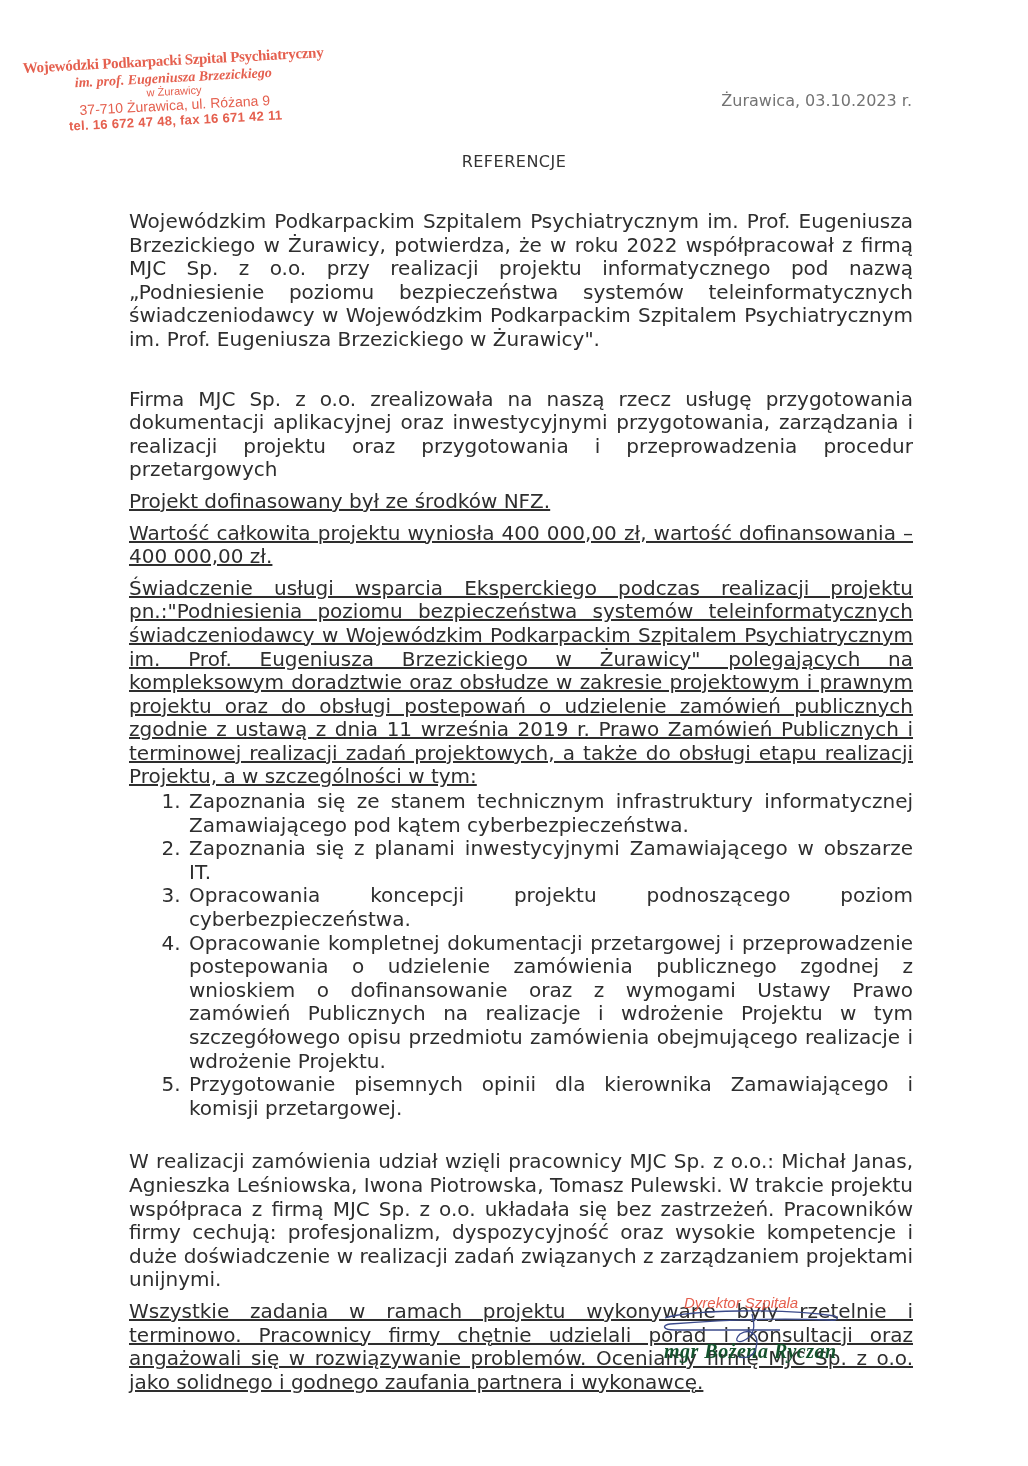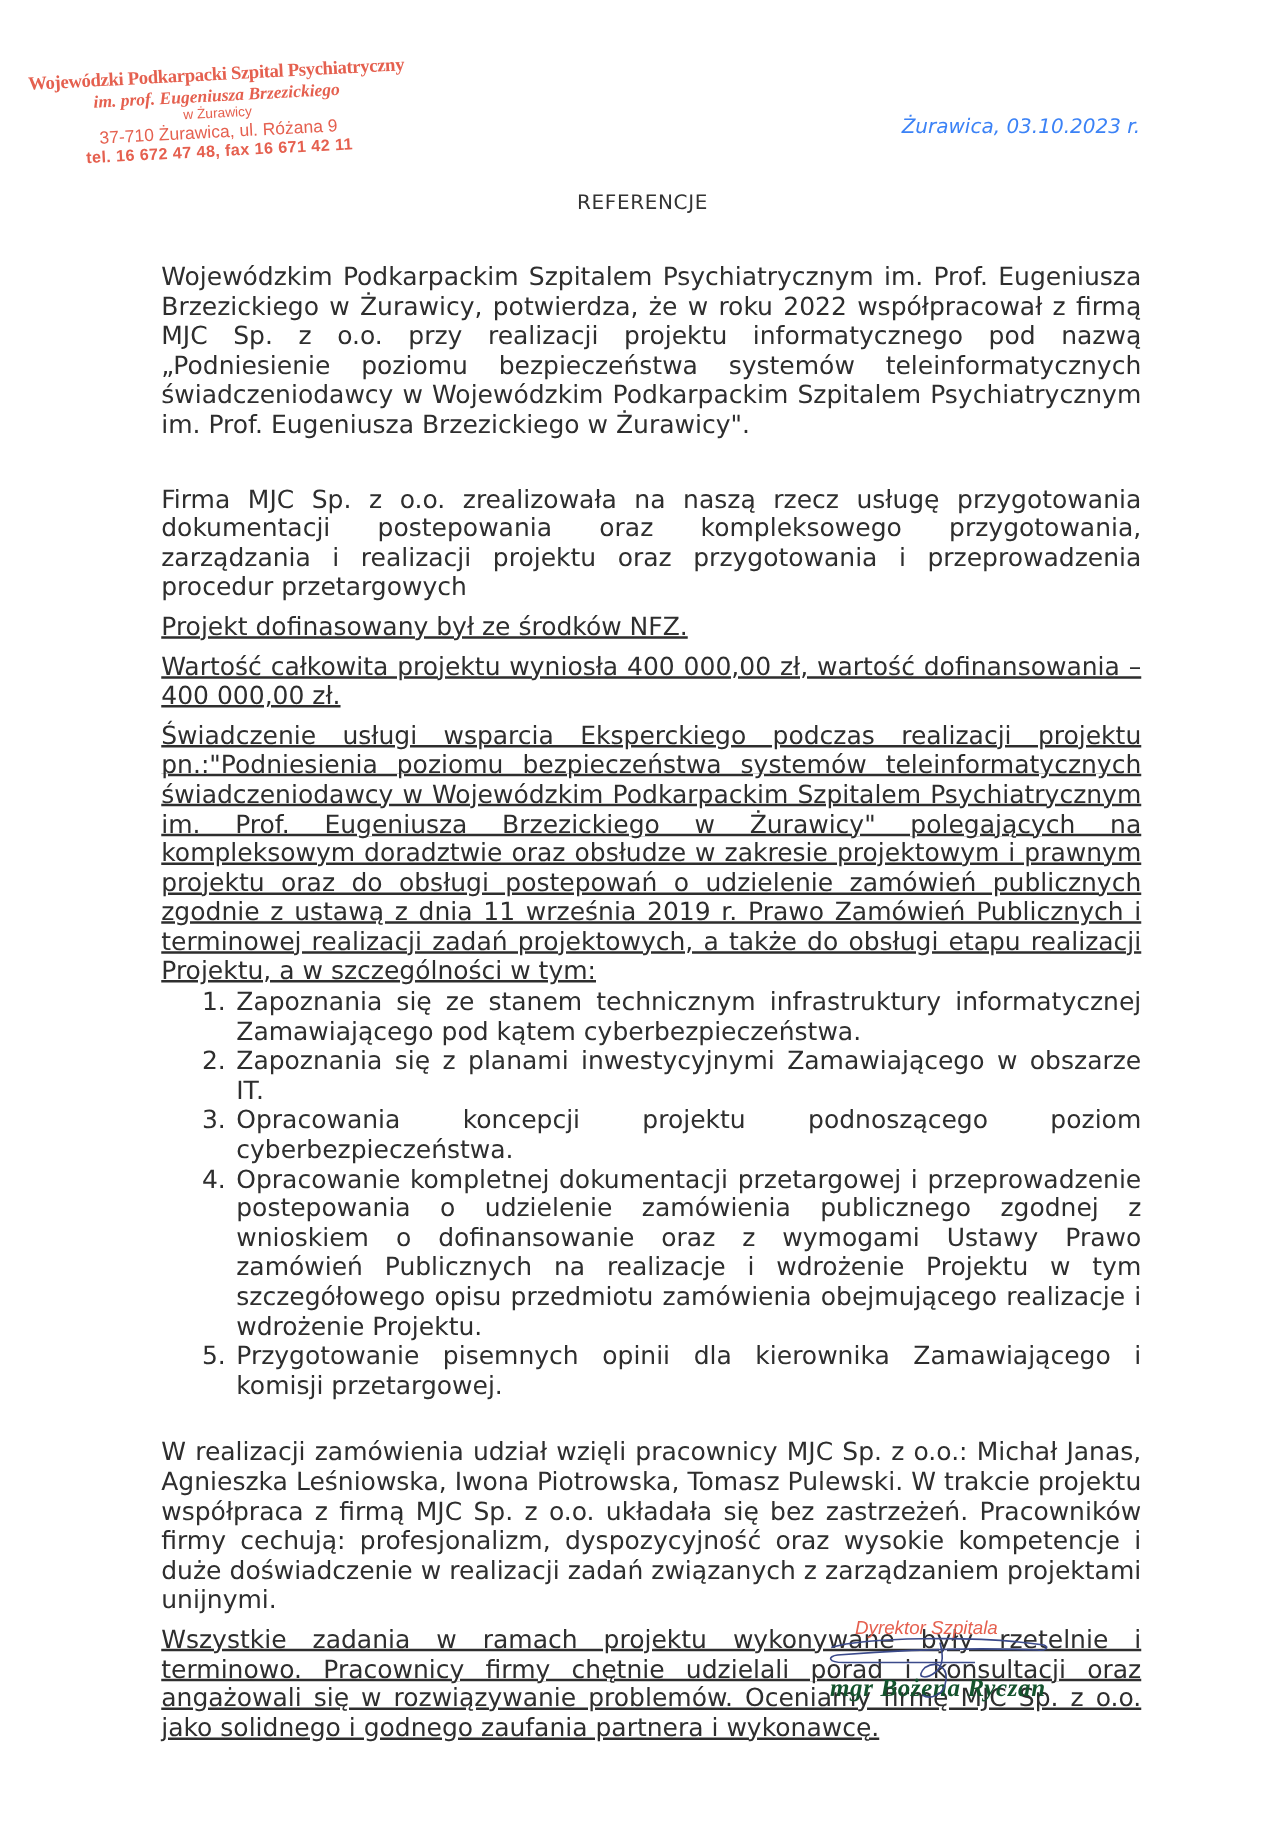--- a/index.html
+++ b/index.html
@@ -5,21 +5,21 @@
   html, body { margin: 0; padding: 0; background: #ffffff; }
   body { width: 1028px; height: 1466px; position: relative; overflow: hidden;
          font-family: "DejaVu Sans", sans-serif; color: #2b2b2b; }
   .stamp { position: absolute; left: 24px; top: 52px; width: 300px; transform: rotate(-3deg);
            color: #e5604f; text-align: center; font-family: "Liberation Serif", serif; }
   .stamp .l1 { font-size: 15px; font-weight: bold; letter-spacing: -0.3px; white-space: nowrap; }
   .stamp .l2 { font-size: 14px; font-style: italic; font-weight: bold; margin-top: 1px; white-space: nowrap; }
   .stamp .l3 { font-size: 11px; margin-top: -1px; font-family: "Liberation Sans", sans-serif; }
   .stamp .l4 { font-size: 14px; font-family: "Liberation Sans", sans-serif; margin-top: 0px; }
   .stamp .l5 { font-size: 13px; font-family: "Liberation Sans", sans-serif; font-weight: bold; letter-spacing: 0.3px; }
-  .date { position: absolute; right: 116px; top: 91px; font-size: 16px; color: #3b82f6; font-style: italic; }
+  .date { position: absolute; right: 116px; top: 91px; font-size: 16px; color: #737373; }
   .title { position: absolute; left: 0; width: 1028px; top: 152px; text-align: center;
            font-size: 16px; letter-spacing: 0.5px; color: #333; }
   .body { position: absolute; left: 129px; width: 784px; top: 210px; font-size: 20px; line-height: 23.6px; color: #2e2e2e; }
   .body p { margin: 0; text-align: justify; }
   .p1 { }
   .p2 { margin-top: 36px !important; }
   .gap8 { margin-top: 8px !important; text-decoration: underline; }
   ol.tasks { margin: 1px 0 0 0; padding-left: 58px; }
   ol.tasks li { text-align: justify; padding-left: 2px; line-height: 23.6px; }
   .p-team { margin-top: 30px !important; }
@@ -39,21 +39,21 @@
   <div class="l3">w Żurawicy</div>
   <div class="l4">37-710 Żurawica, ul. Różana 9</div>
   <div class="l5">tel. 16 672 47 48, fax 16 671 42 11</div>
 </div>
 
 <div class="date">Żurawica, 03.10.2023 r.</div>
 <div class="title">REFERENCJE</div>
 
 <div class="body">
   <p class="p1">Wojewódzkim Podkarpackim Szpitalem Psychiatrycznym im. Prof. Eugeniusza Brzezickiego w Żurawicy, potwierdza, że w roku 2022 współpracował z firmą MJC Sp. z o.o. przy realizacji projektu informatycznego pod nazwą „Podniesienie poziomu bezpieczeństwa systemów teleinformatycznych świadczeniodawcy w Wojewódzkim Podkarpackim Szpitalem Psychiatrycznym im. Prof. Eugeniusza Brzezickiego w Żurawicy".</p>
-  <p class="p2">Firma MJC Sp. z o.o. zrealizowała na naszą rzecz usługę przygotowania dokumentacji postepowania oraz kompleksowego przygotowania, zarządzania i realizacji projektu oraz przygotowania i przeprowadzenia procedur przetargowych</p>
+  <p class="p2">Firma MJC Sp. z o.o. zrealizowała na naszą rzecz usługę przygotowania dokumentacji aplikacyjnej oraz inwestycyjnymi przygotowania, zarządzania i realizacji projektu oraz przygotowania i przeprowadzenia procedur przetargowych</p>
   <p class="gap8">Projekt dofinasowany był ze środków  NFZ.</p>
   <p class="gap8">Wartość całkowita projektu wyniosła 400 000,00 zł, wartość dofinansowania – 400 000,00 zł.</p>
   <p class="gap8">Świadczenie usługi wsparcia Eksperckiego podczas realizacji projektu pn.:"Podniesienia poziomu bezpieczeństwa systemów teleinformatycznych świadczeniodawcy w Wojewódzkim Podkarpackim Szpitalem Psychiatrycznym im. Prof. Eugeniusza Brzezickiego w Żurawicy" polegających na kompleksowym doradztwie oraz obsłudze w zakresie projektowym i prawnym projektu oraz do obsługi postepowań o udzielenie zamówień publicznych zgodnie z ustawą z dnia 11 września 2019 r. Prawo Zamówień Publicznych i terminowej realizacji zadań projektowych, a także do obsługi etapu realizacji Projektu, a w szczególności w tym:</p>
   <ol class="tasks">
     <li>Zapoznania się ze stanem technicznym infrastruktury informatycznej Zamawiającego pod kątem cyberbezpieczeństwa.</li>
     <li>Zapoznania się z planami inwestycyjnymi Zamawiającego w obszarze IT.</li>
     <li>Opracowania koncepcji projektu podnoszącego poziom cyberbezpieczeństwa.</li>
     <li>Opracowanie kompletnej dokumentacji przetargowej i przeprowadzenie postepowania o udzielenie zamówienia publicznego zgodnej z wnioskiem o dofinansowanie oraz z wymogami Ustawy Prawo zamówień Publicznych na realizacje i wdrożenie Projektu w tym szczegółowego opisu przedmiotu zamówienia obejmującego realizacje i wdrożenie Projektu.</li>
     <li>Przygotowanie pisemnych opinii dla kierownika Zamawiającego i komisji przetargowej.</li>
   </ol>

